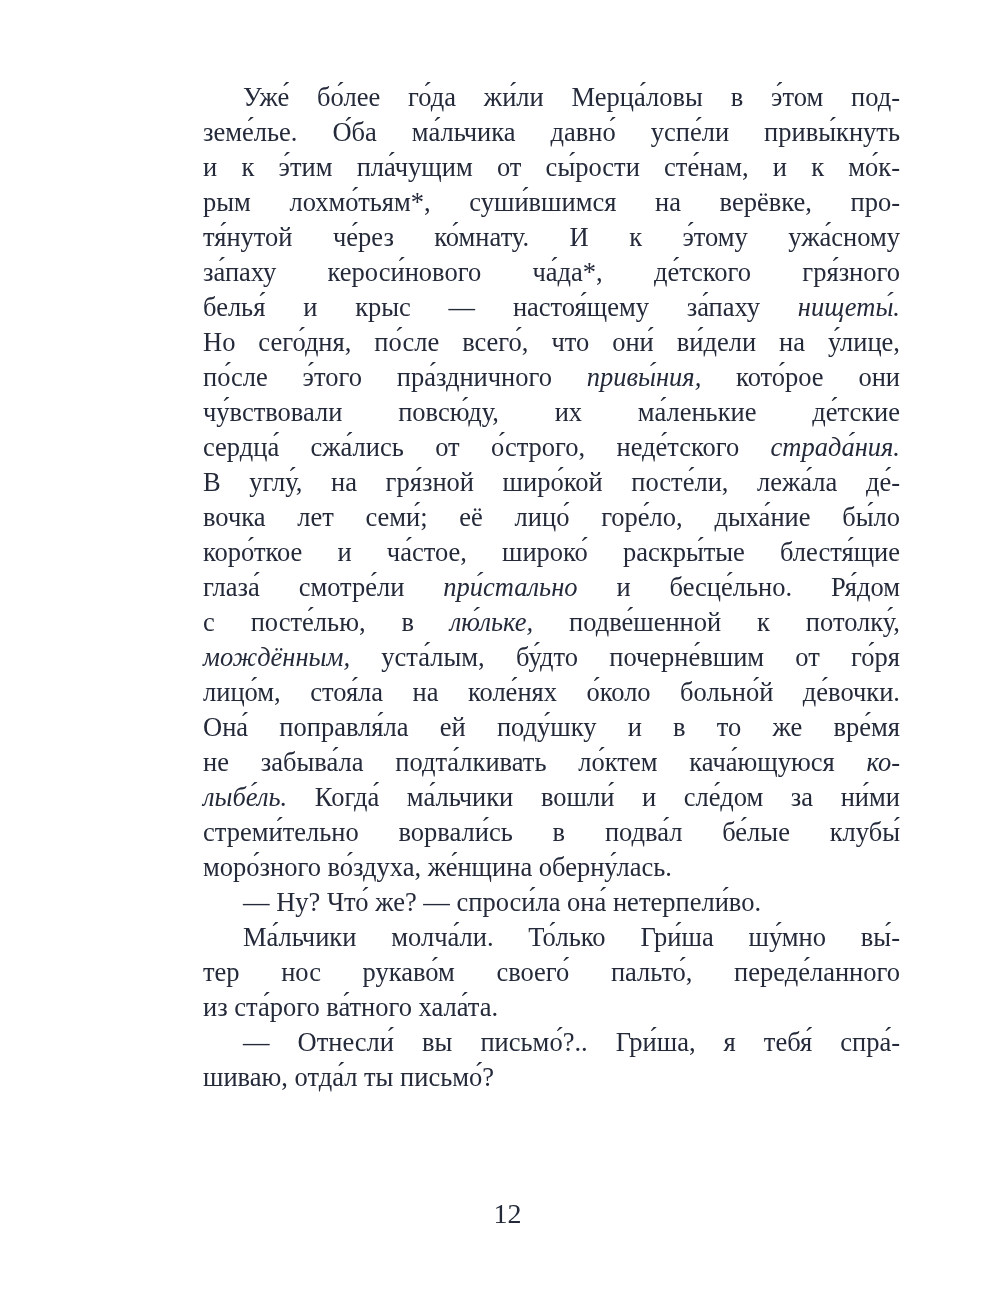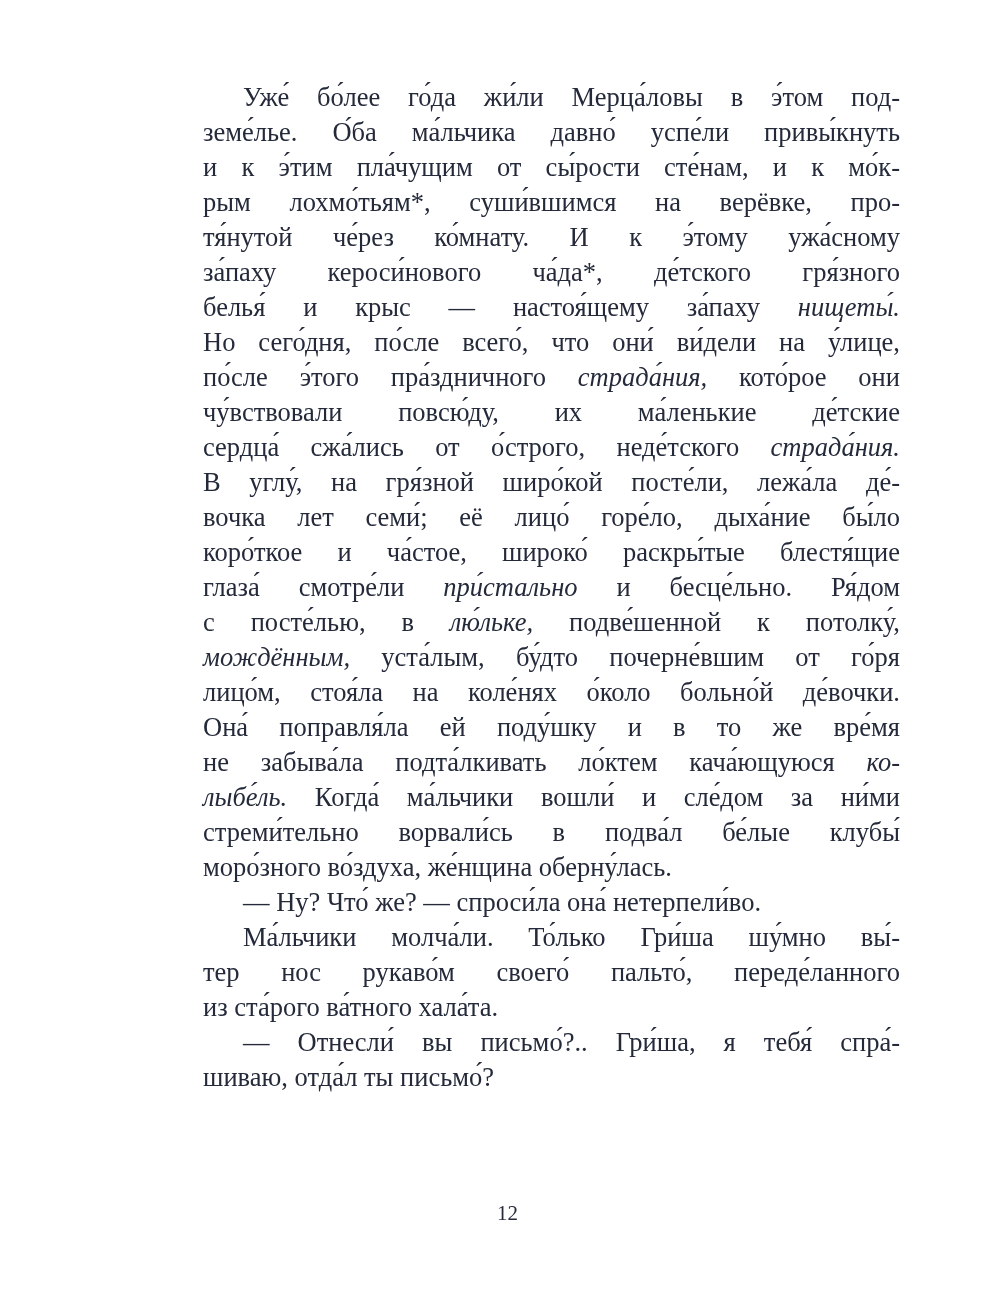--- a/index.html
+++ b/index.html
@@ -41,39 +41,39 @@
   }
   .line em {
     font-style: italic;
   }
   .page-number {
     position: absolute;
     top: 1196px;
     left: 159px;
     width: 697px;
     text-align: center;
-    font-size: 21px;
+    font-size: 28px;
     line-height: 35px;
   }
 </style>
 </head>
 <body>
 
 <div class="page" style="color: rgb(36, 42, 58); background: rgb(255, 255, 255);">
   <div class="text-block">
       <div class="para">
         <div class="line first"><span>Уже́ бо́лее го́да жи́ли Мерца́ловы в э́том под-</span></div>
         <div class="line"><span>земе́лье. О́ба ма́льчика давно́ успе́ли привы́кнуть</span></div>
         <div class="line"><span>и к э́тим пла́чущим от сы́рости сте́нам, и к мо́к-</span></div>
         <div class="line"><span>рым лохмо́тьям*, суши́вшимся на верёвке, про-</span></div>
         <div class="line"><span>тя́нутой че́рез ко́мнату. И к э́тому ужа́сному</span></div>
         <div class="line"><span>за́паху кероси́нового ча́да*, де́тского гря́зного</span></div>
         <div class="line"><span>белья́ и крыс — настоя́щему за́паху </span><em>нищеты́.</em></div>
         <div class="line"><span>Но сего́дня, по́сле всего́, что они́ ви́дели на у́лице,</span></div>
-        <div class="line"><span>по́сле э́того пра́здничного </span><em>страда́ния,</em><span> кото́рое они</span></div>
+        <div class="line"><span>по́сле э́того пра́здничного </span><em>привы́ния,</em><span> кото́рое они</span></div>
         <div class="line"><span>чу́вствовали повсю́ду, их ма́ленькие де́тские</span></div>
         <div class="line"><span>сердца́ сжа́лись от о́строго, неде́тского </span><em>страда́ния.</em></div>
         <div class="line"><span>В углу́, на гря́зной широ́кой посте́ли, лежа́ла де́-</span></div>
         <div class="line"><span>вочка лет семи́; её лицо́ горе́ло, дыха́ние бы́ло</span></div>
         <div class="line"><span>коро́ткое и ча́стое, широко́ раскры́тые блестя́щие</span></div>
         <div class="line"><span>глаза́ смотре́ли </span><em>при́стально</em><span> и бесце́льно. Ря́дом</span></div>
         <div class="line"><span>с посте́лью, в </span><em>лю́льке,</em><span> подве́шенной к потолку́,</span></div>
         <div class="line"><em>мождённым,</em><span> уста́лым, бу́дто почерне́вшим от го́ря</span></div>
         <div class="line"><span>лицо́м, стоя́ла на коле́нях о́коло больно́й де́вочки.</span></div>
         <div class="line"><span>Она́ поправля́ла ей поду́шку и в то же вре́мя</span></div>

